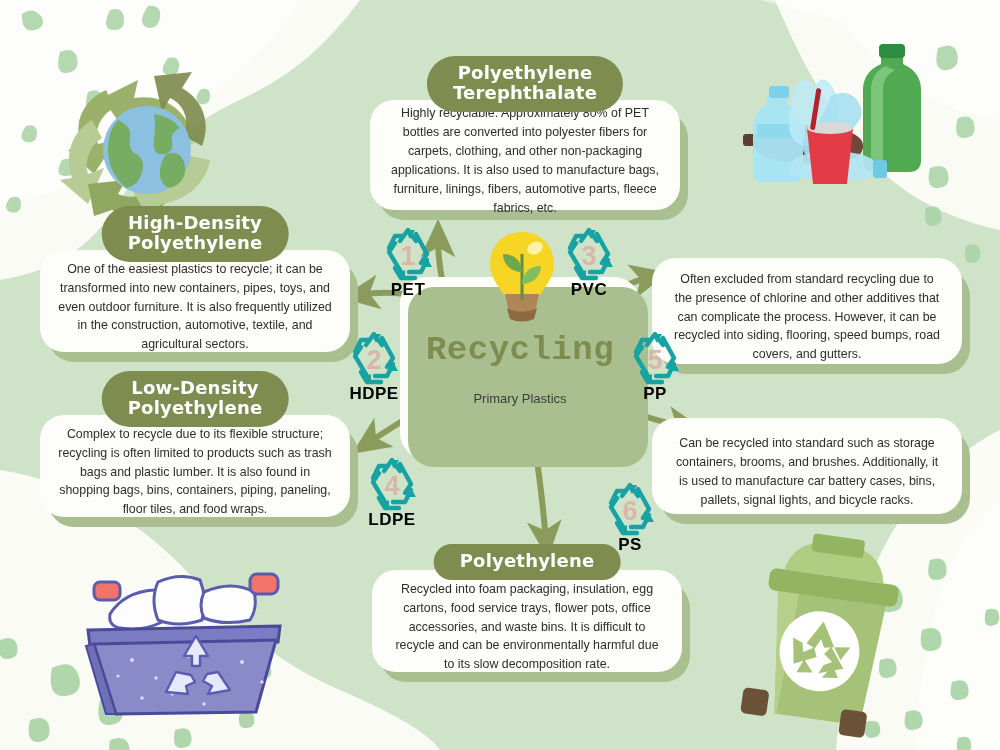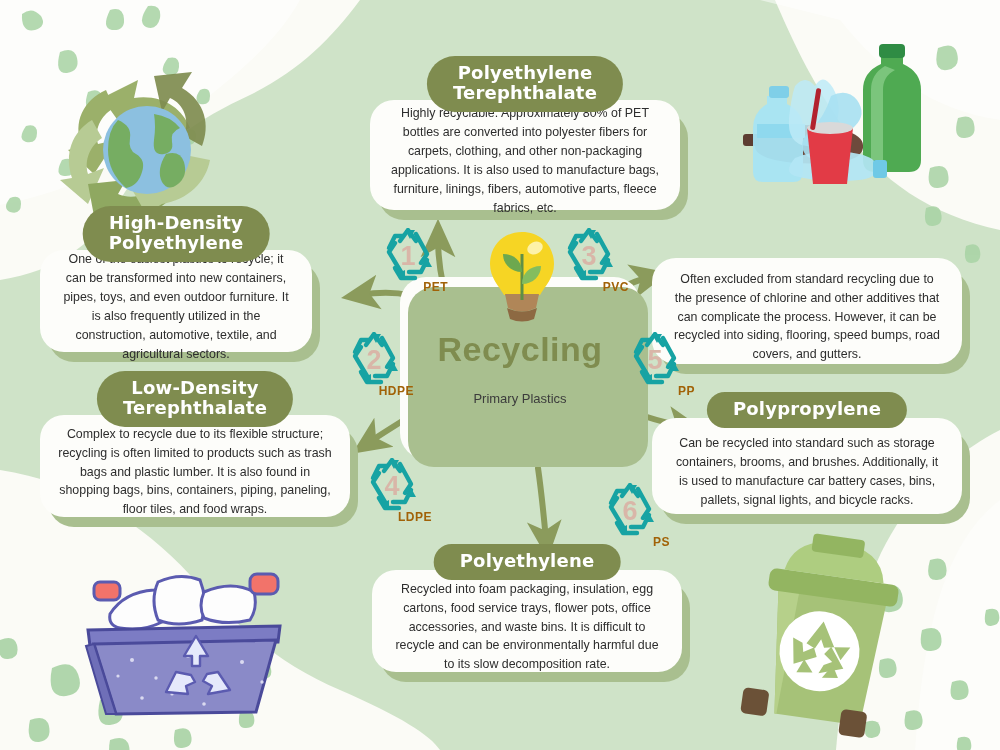--- a/index.html
+++ b/index.html
@@ -76,38 +76,38 @@
     border-radius:26px;
     z-index:6;
     display:flex;flex-direction:column;
     align-items:center;justify-content:center;
   }
   #center-box .shadow2{
     position:absolute;left:8px;top:10px;right:-8px;bottom:-8px;
     background:#a9bf8f;border-radius:26px;z-index:-1;
   }
   #center-title{
-    font-family:Liberation Sans, sans-serif;
+    font-family:Liberation Mono, monospace;
     font-weight:bold;
     font-size:34px;
     color:#7f8c4f;
     letter-spacing:0.5px;
     margin-bottom:22px;
   }
   #center-sub{
     font-size:13px;
     color:#3c3c3c;
   }
 
   
   .mark{position:absolute;z-index:7;text-align:center;width:80px;}
   .mark .lbl{
-    font-size:12px;font-weight:bold;color:#a16207;
+    font-size:17px;font-weight:bold;color:#000000;
     font-family:"Liberation Sans", sans-serif;
-    margin-top:-2px;letter-spacing:0.5px;text-align:right;
+    margin-top:-2px;letter-spacing:0.5px;
   }
   .mark svg{display:block;margin:0 auto;}
   .mark .num{
     font-family:"Liberation Sans", sans-serif;
     font-size:27px;font-weight:bold;fill:#d9b6a8;
   }
 
   
   .illus{position:absolute;}
 </style>
@@ -309,48 +309,47 @@
 
   <div class="card two-line" style="left:370px;top:100px;width:310px;height:110px;">
     <div class="shadow"></div>
     <div class="pill">Polyethylene
 Terephthalate</div>
     <div class="body">
       <div class="desc">Highly recyclable. Approximately 80% of PET bottles are converted into polyester fibers for carpets, clothing, and other non-packaging applications. It is also used to manufacture bags, furniture, linings, fibers, automotive parts, fleece fabrics, etc.</div>
     </div>
   </div>
 
-  <div class="card two-line" style="left:40px;top:250px;width:272px;height:102px;">
+  <div class="card two-line" style="left:40px;top:250px;width:310px;height:102px;">
     <div class="shadow"></div>
     <div class="pill">High-Density
 Polyethylene</div>
     <div class="body">
       <div class="desc">One of the easiest plastics to recycle; it can be transformed into new containers, pipes, toys, and even outdoor furniture. It is also frequently utilized in the construction, automotive, textile, and agricultural sectors.</div>
     </div>
   </div>
 
   <div class="card two-line" style="left:40px;top:415px;width:310px;height:102px;">
     <div class="shadow"></div>
     <div class="pill">Low-Density
-Terephthalate</div>
+Polyethylene</div>
     <div class="body">
       <div class="desc">Complex to recycle due to its flexible structure; recycling is often limited to products such as trash bags and plastic lumber. It is also found in shopping bags, bins, containers, piping, paneling, floor tiles, and food wraps.</div>
     </div>
   </div>
 
   <div class="card" style="left:652px;top:258px;width:310px;height:106px;">
     <div class="shadow"></div>
     <div class="body">
       <div class="desc">Often excluded from standard recycling due to the presence of chlorine and other additives that can complicate the process. However, it can be recycled into siding, flooring, speed bumps, road covers, and gutters.</div>
     </div>
   </div>
 
   <div class="card" style="left:652px;top:418px;width:310px;height:96px;">
     <div class="shadow"></div>
-    <div class="pill">Polypropylene</div>
     <div class="body">
       <div class="desc">Can be recycled into standard such as storage containers, brooms, and brushes. Additionally, it is used to manufacture car battery cases, bins, pallets, signal lights, and bicycle racks.</div>
     </div>
   </div>
 
   <div class="card" style="left:372px;top:570px;width:310px;height:102px;">
     <div class="shadow"></div>
     <div class="pill">Polyethylene</div>
     <div class="body">
       <div class="desc">Recycled into foam packaging, insulation, egg cartons, food service trays, flower pots, office accessories, and waste bins. It is difficult to recycle and can be environmentally harmful due to its slow decomposition rate.</div>

